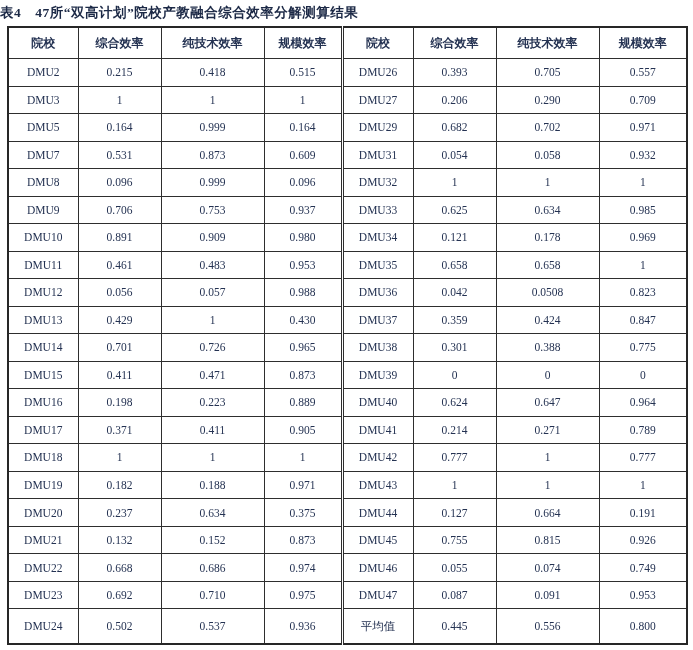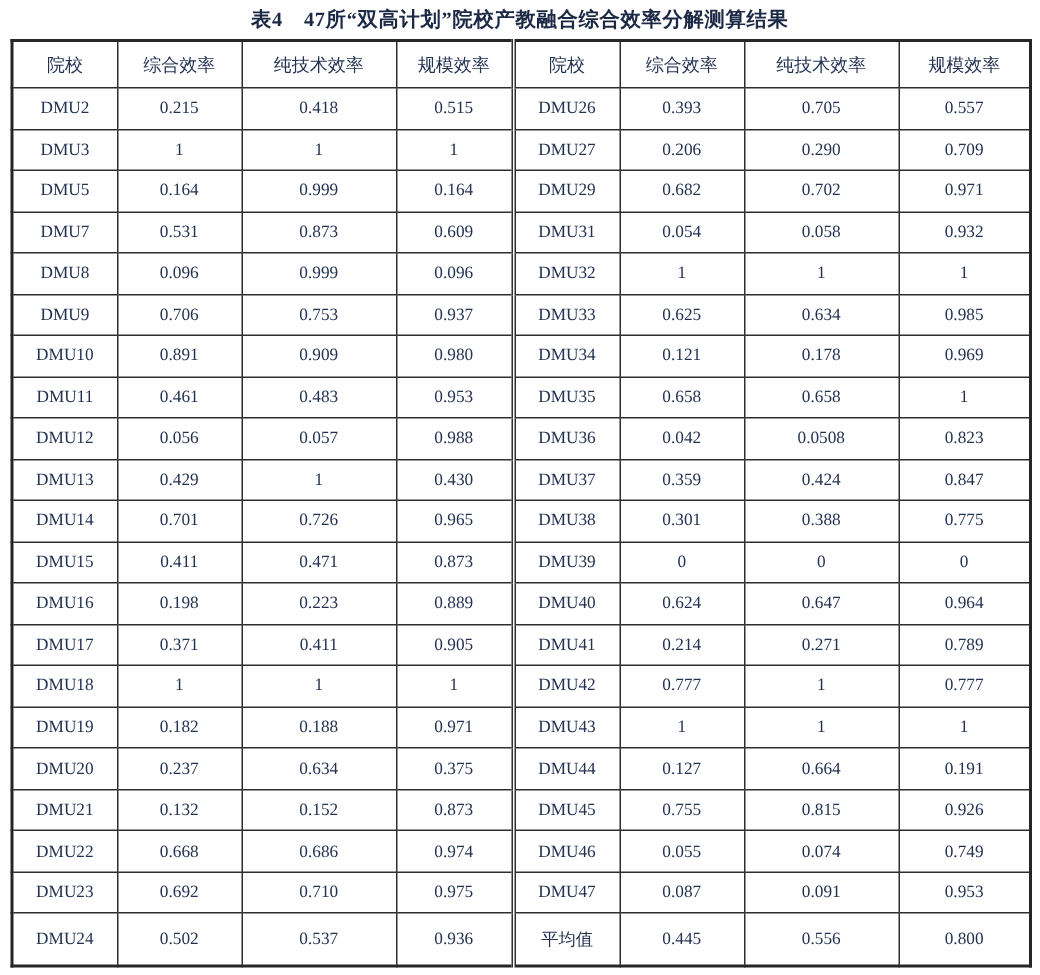--- a/index.html
+++ b/index.html
@@ -14,21 +14,21 @@
     background: #ffffff;
     font-family: "Liberation Serif", "DejaVu Serif", serif;
     color: #243252;
     overflow: hidden;
   }
   .caption {
     position: absolute;
     top: 4px;
     left: 0;
     width: 100%;
-    text-align: center;
+    text-align: left;
     font-size: 13.5px;
     font-weight: bold;
     color: #1c2946;
     letter-spacing: 0.5px;
   }
   table.eff {
     position: absolute;
     top: 26px;
     left: 7px;
     width: 679px;
@@ -42,21 +42,21 @@
     border: 1px solid #2e2e2e;
     text-align: center;
     vertical-align: middle;
     padding: 0;
     font-size: 11.5px;
     color: #243252;
     overflow: hidden;
     white-space: nowrap;
   }
   table.eff th {
-    font-weight: normal;
+    font-weight: bold;
     font-size: 12px;
     height: 30px;
     margin-left: 11px;
   }
   table.eff .divider {
     border-left: 3px double #2e2e2e;
   }
 </style>
 </head>
 <body>

